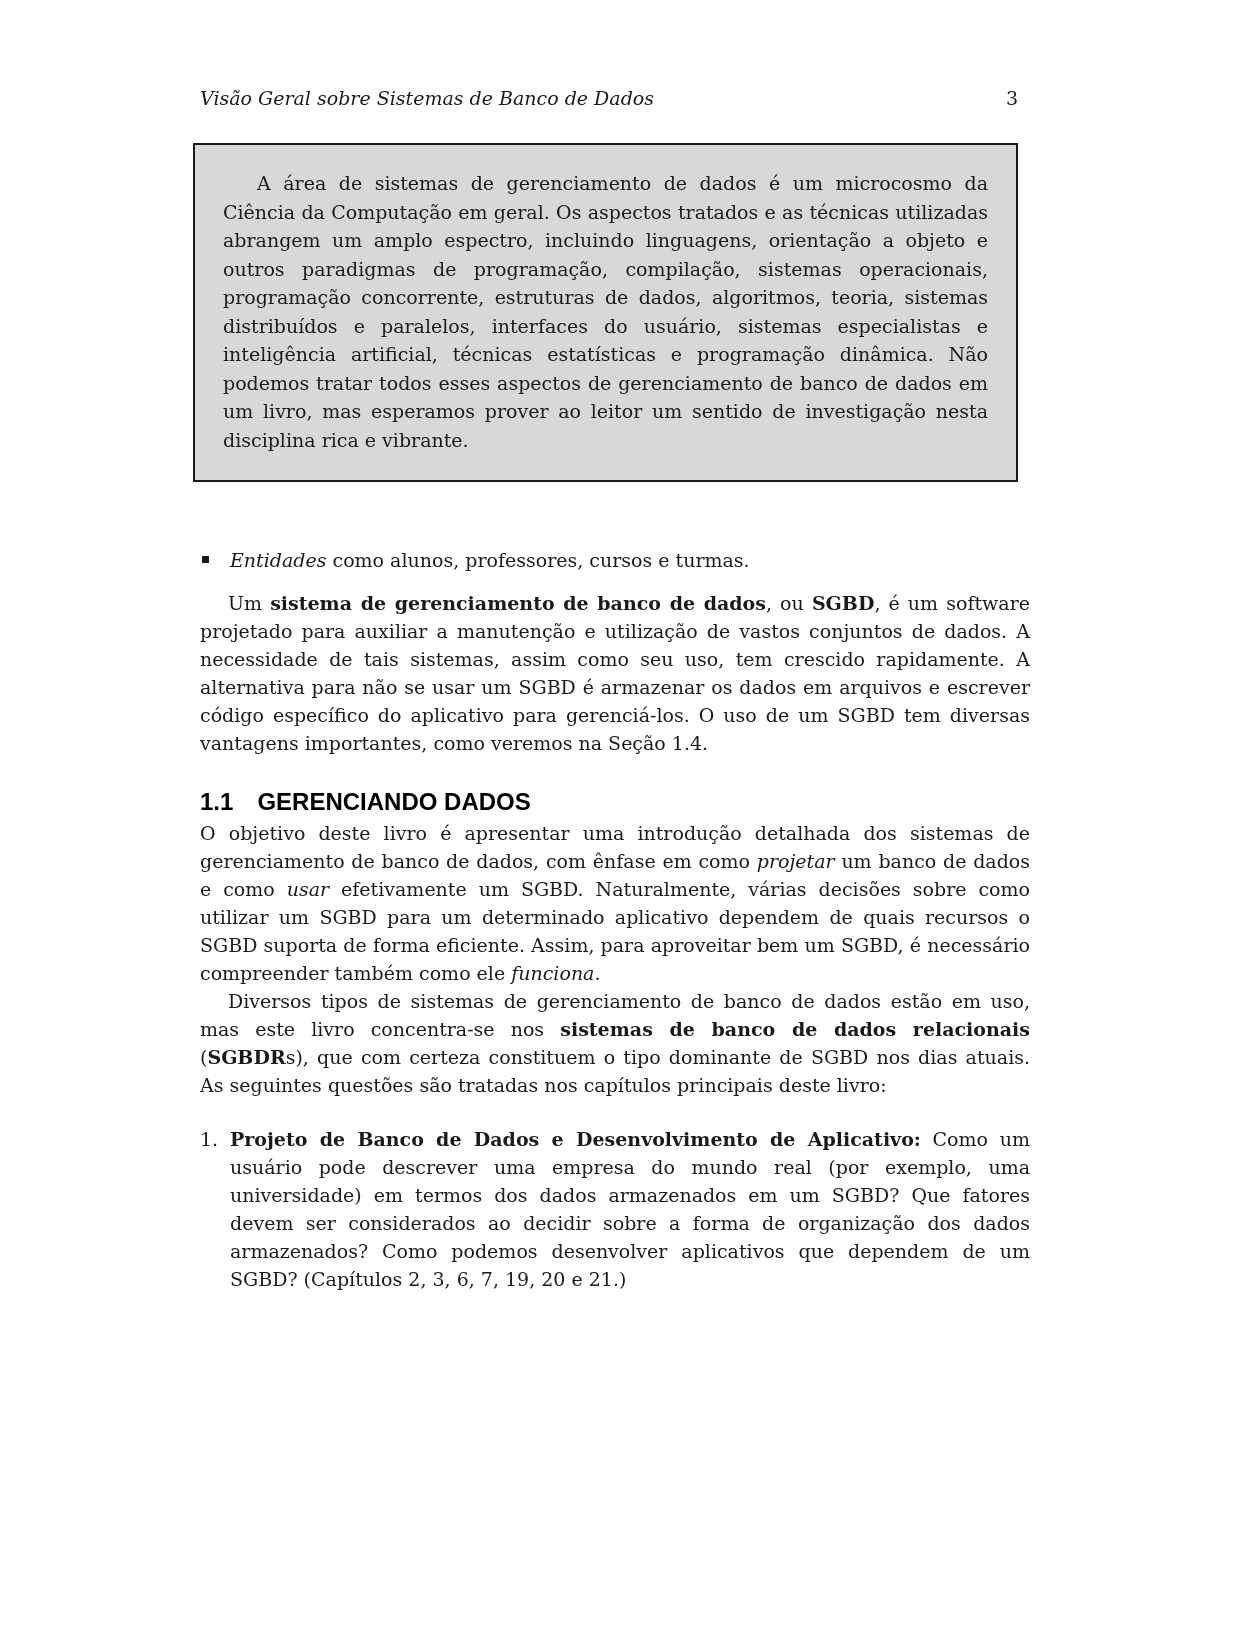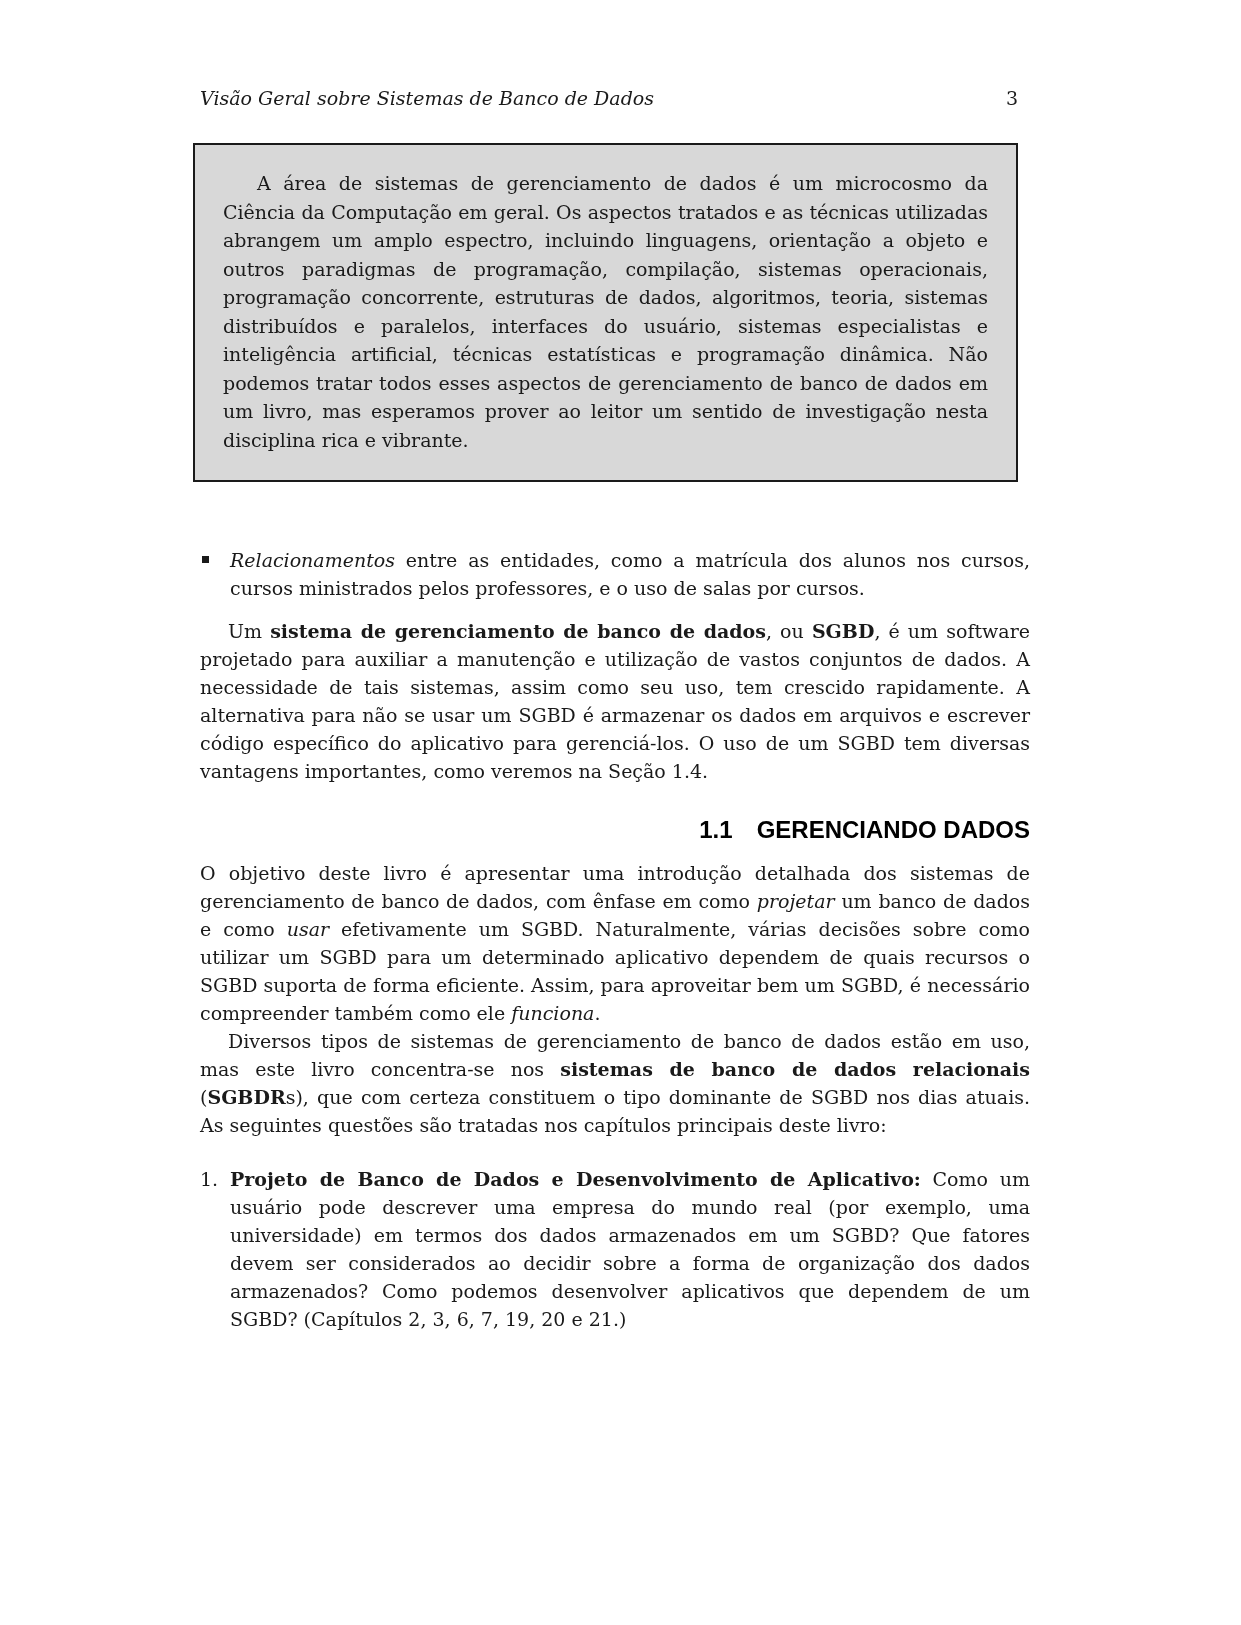--- a/index.html
+++ b/index.html
@@ -53,23 +53,22 @@
   .bullet-marker{
     position:absolute; left:2px; top:10px;
     width:7px; height:7px; background:#1a1a1a; display:block;
   }
 
   
   .section-heading{
     font-family:"Liberation Sans","DejaVu Sans",sans-serif;
     font-weight:bold;
     font-size:24px; line-height:30px;
-    margin:30px 0 14px 0;
+    margin:30px 0 2px 0;
     color:#000;
-    text-align:right;
   }
   .section-number{ margin-right:24px; }
 
   
   .numbered{ list-style:none; margin-top:26px; }
   .numbered li{
     position:relative;
     padding-left:30px;
     text-align:justify;
     margin-bottom:14px;
@@ -90,21 +89,21 @@
     <p class="callout-p">A área de sistemas de gerenciamento de dados é um microcosmo da Ciência da Computação em geral. Os aspectos tratados e as técnicas utilizadas abrangem um amplo espectro, incluindo linguagens, orientação a objeto e outros paradigmas de programação, compilação, sistemas operacionais, programação concorrente, estruturas de dados, algoritmos, teoria, sistemas distribuídos e paralelos, interfaces do usuário, sistemas especialistas e inteligência artificial, técnicas estatísticas e programação dinâmica. Não podemos tratar todos esses aspectos de gerenciamento de banco de dados em um livro, mas esperamos prover ao leitor um sentido de investigação nesta disciplina rica e vibrante.</p>
   </div>
 
   <div class="bodytext">
 
 
 
     <ul class="bullets">
       <li>
         <span class="bullet-marker"></span>
-        <span class="i">Relacionamentos</span><span> entre as entidades, como a matrícula dos alunos nos cursos, cursos ministrados pelos professores, e o uso de salas por cursos.</span>
+        <span class="i">Entidades</span><span> como alunos, professores, cursos e turmas.</span>
       </li>
     </ul>
 
     <p class="para indent"><span>Um </span><span class="b">sistema de gerenciamento de banco de dados</span><span>, ou </span><span class="b">SGBD</span><span>, é um software projetado para auxiliar a manutenção e utilização de vastos conjuntos de dados. A necessidade de tais sistemas, assim como seu uso, tem crescido rapidamente. A alternativa para não se usar um SGBD é armazenar os dados em arquivos e escrever código específico do aplicativo para gerenciá-los. O uso de um SGBD tem diversas vantagens importantes, como veremos na Seção 1.4.</span></p>
 
     <h2 class="section-heading"><span class="section-number">1.1</span><span>GERENCIANDO DADOS</span></h2>
 
     <p class="para"><span>O objetivo deste livro é apresentar uma introdução detalhada dos sistemas de gerenciamento de banco de dados, com ênfase em como </span><span class="i">projetar</span><span> um banco de dados e como </span><span class="i">usar</span><span> efetivamente um SGBD. Naturalmente, várias decisões sobre como utilizar um SGBD para um determinado aplicativo dependem de quais recursos o SGBD suporta de forma eficiente. Assim, para aproveitar bem um SGBD, é necessário compreender também como ele </span><span class="i">funciona</span><span>.</span></p>
 
     <p class="para indent"><span>Diversos tipos de sistemas de gerenciamento de banco de dados estão em uso, mas este livro concentra-se nos </span><span class="b">sistemas de banco de dados relacionais</span><span> (</span><span class="b">SGBDR</span><span>s), que com certeza constituem o tipo dominante de SGBD nos dias atuais. As seguintes questões são tratadas nos capítulos principais deste livro:</span></p>

